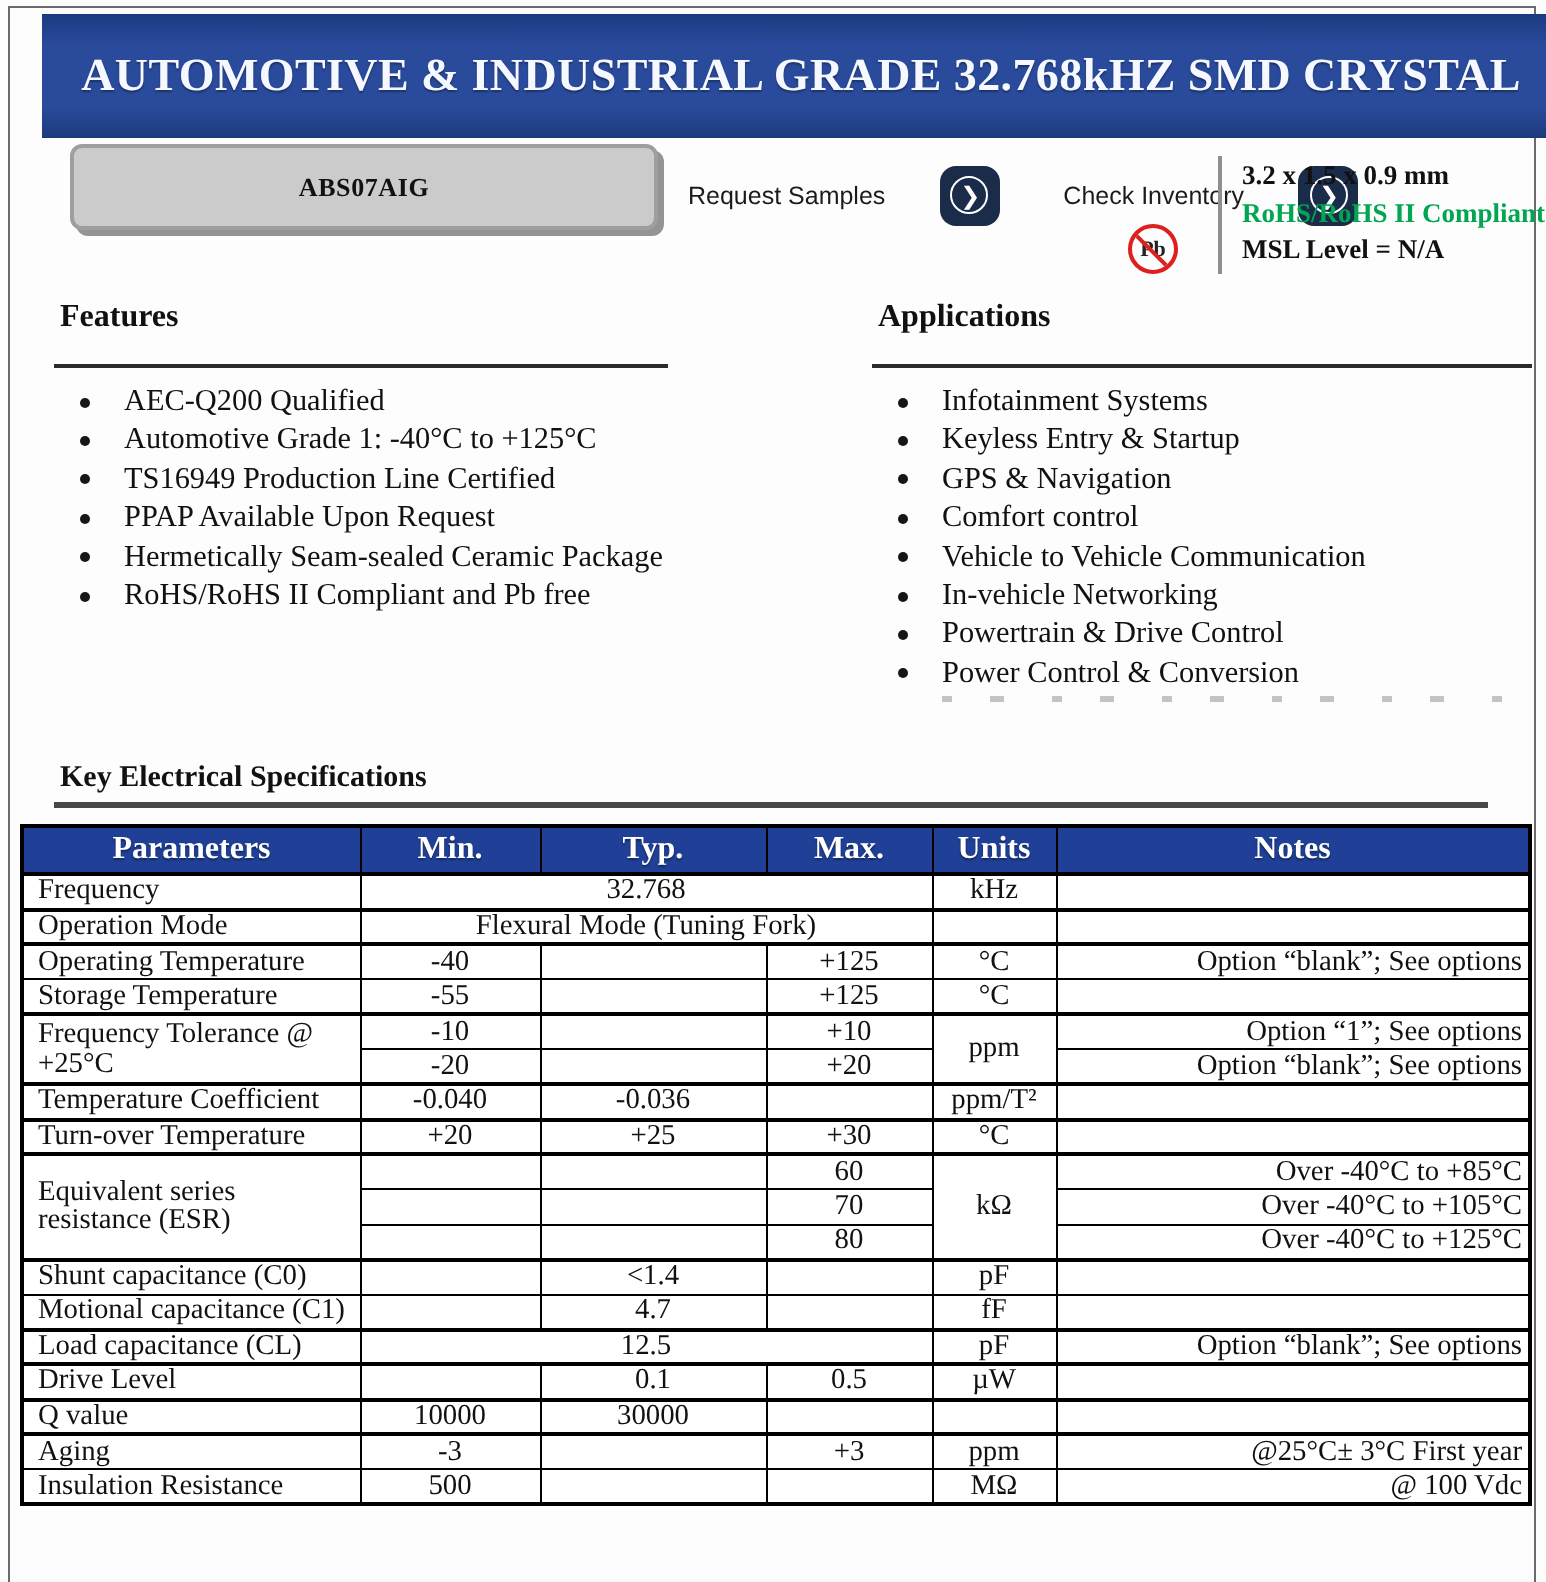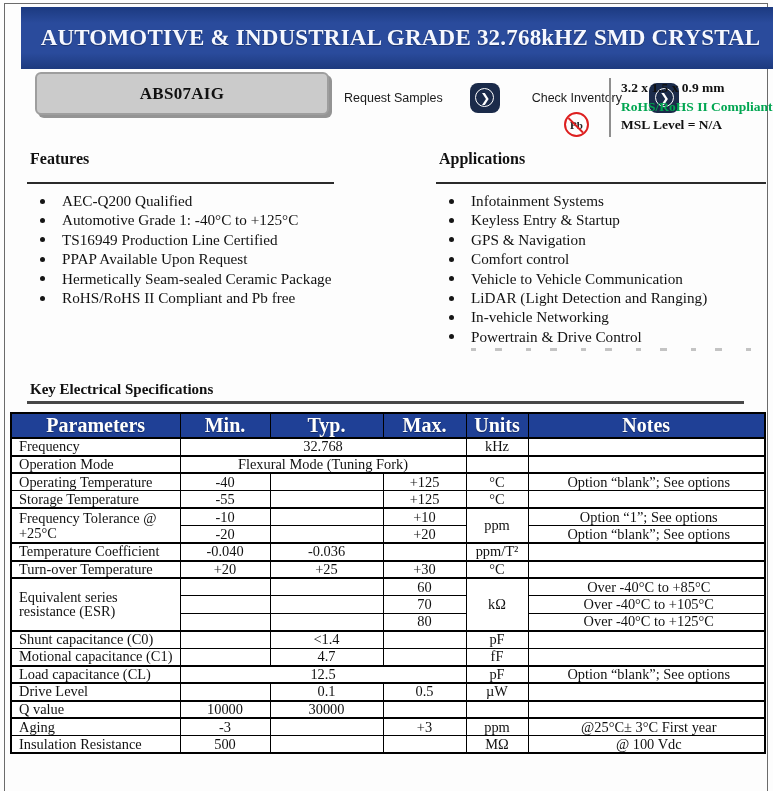--- a/index.html
+++ b/index.html
@@ -29,21 +29,21 @@
     white-space: nowrap; text-shadow: 0 1px 1px rgba(0,0,0,.35);
   }
 
   
   .part-box {
     position: absolute; left: 35px; top: 72px; width: 294px; height: 43px;
     background: #cbcbcb; border: 2px solid #9e9e9e; border-radius: 6px;
     box-shadow: 3px 3px 0 #949494;
     display: flex; align-items: center; justify-content: center;
   }
-  .part-box span { font-weight: bold; font-size: 17px; letter-spacing: .3px; }
+  .part-box span { font-weight: bold; font-size: 13px; letter-spacing: .3px; }
 
   .actions-row {
     position: absolute; left: 344px; top: 82px; height: 31px;
     display: flex; align-items: center;
     font-family: "Liberation Sans", sans-serif; font-size: 12.5px; color: #1b1b1b; gap: 19px;
   }
   .action-label { margin-right: 8px; white-space: nowrap; }
   .action-btn {
     width: 30px; height: 30px; border: none; border-radius: 8px;
     background: var(--btn-navy); cursor: pointer;
@@ -103,31 +103,31 @@
     font-size: 15px; font-weight: bold;
     border-bottom: 3px solid #474747; padding-bottom: 3px; padding-left: 3px;
   }
 
   table.spec-table {
     position: absolute; left: 10px; top: 412px; width: 754px;
     border-collapse: collapse; font-size: 14.4px; table-layout: fixed;
     background: #fff; border: 2px solid #000;
   }
   .spec-table th {
-    background: var(--tbl-blue); color: #fff; font-weight: bold; font-size: 20px;
+    background: var(--tbl-blue); color: #fff; font-weight: bold; font-size: 16px;
     border: 1px solid #000; border-bottom: 2px solid #000; height: 24px;
     text-shadow: 0 1px 1px rgba(0,0,0,.4);
   }
   .spec-table td {
     border: 1px solid #000; height: 17.5px; line-height: 1.02;
     text-align: center; vertical-align: middle; padding: 0 3px;
     overflow: hidden; white-space: nowrap;
   }
   .spec-table td.param { text-align: left; padding-left: 7px; white-space: normal; }
-  .spec-table td.notes { text-align: center; padding-left: 8px; }
+  .spec-table td.notes { text-align: right; padding-left: 8px; }
   .spec-table tr.grp td { border-top: 2px solid #000; }
 </style>
 </head>
 <body>
 
 <div class="canvas">
   <div class="page-frame"></div>
 
   <div class="header-bar">
     <h1>AUTOMOTIVE &amp; INDUSTRIAL GRADE 32.768kHZ SMD CRYSTAL</h1>
@@ -178,23 +178,23 @@
   </div>
 
   <div class="section section-applications">
     <h2>Applications</h2>
     <ul class="bullet-list">
         <li>Infotainment Systems</li>
         <li>Keyless Entry &amp; Startup</li>
         <li>GPS &amp; Navigation</li>
         <li>Comfort control</li>
         <li>Vehicle to Vehicle Communication</li>
-        <li>LiDAR (Light Detection and Ranging)</li>
         <li>In-vehicle Networking</li>
         <li>Powertrain &amp; Drive Control</li>
+        <li>Power Control &amp; Conversion</li>
       </ul>
     <div class="clipped-line"></div>
   </div>
 
   <div class="keyspecs-heading">Key Electrical Specifications</div>
 
   <table class="spec-table">
     <colgroup>
       <col style="width:169px">
         <col style="width:90px">

